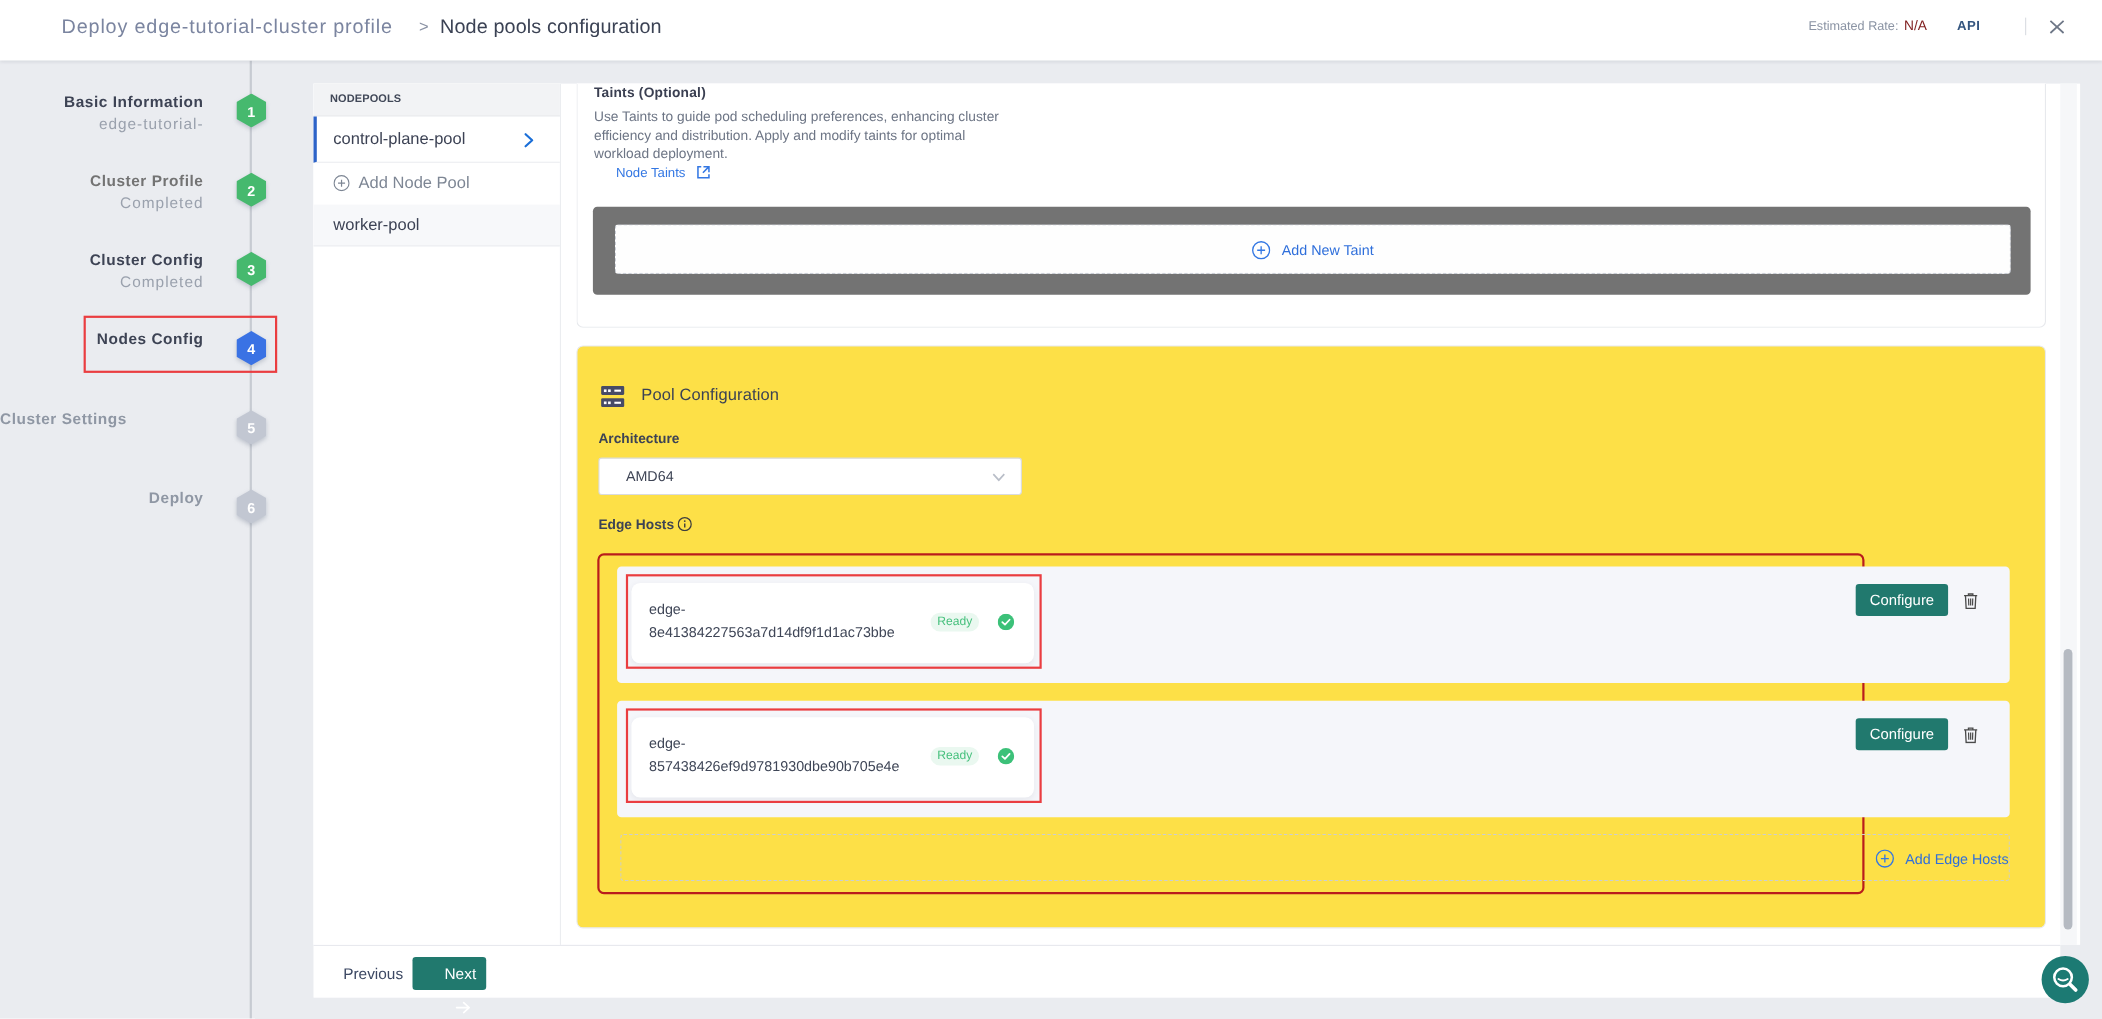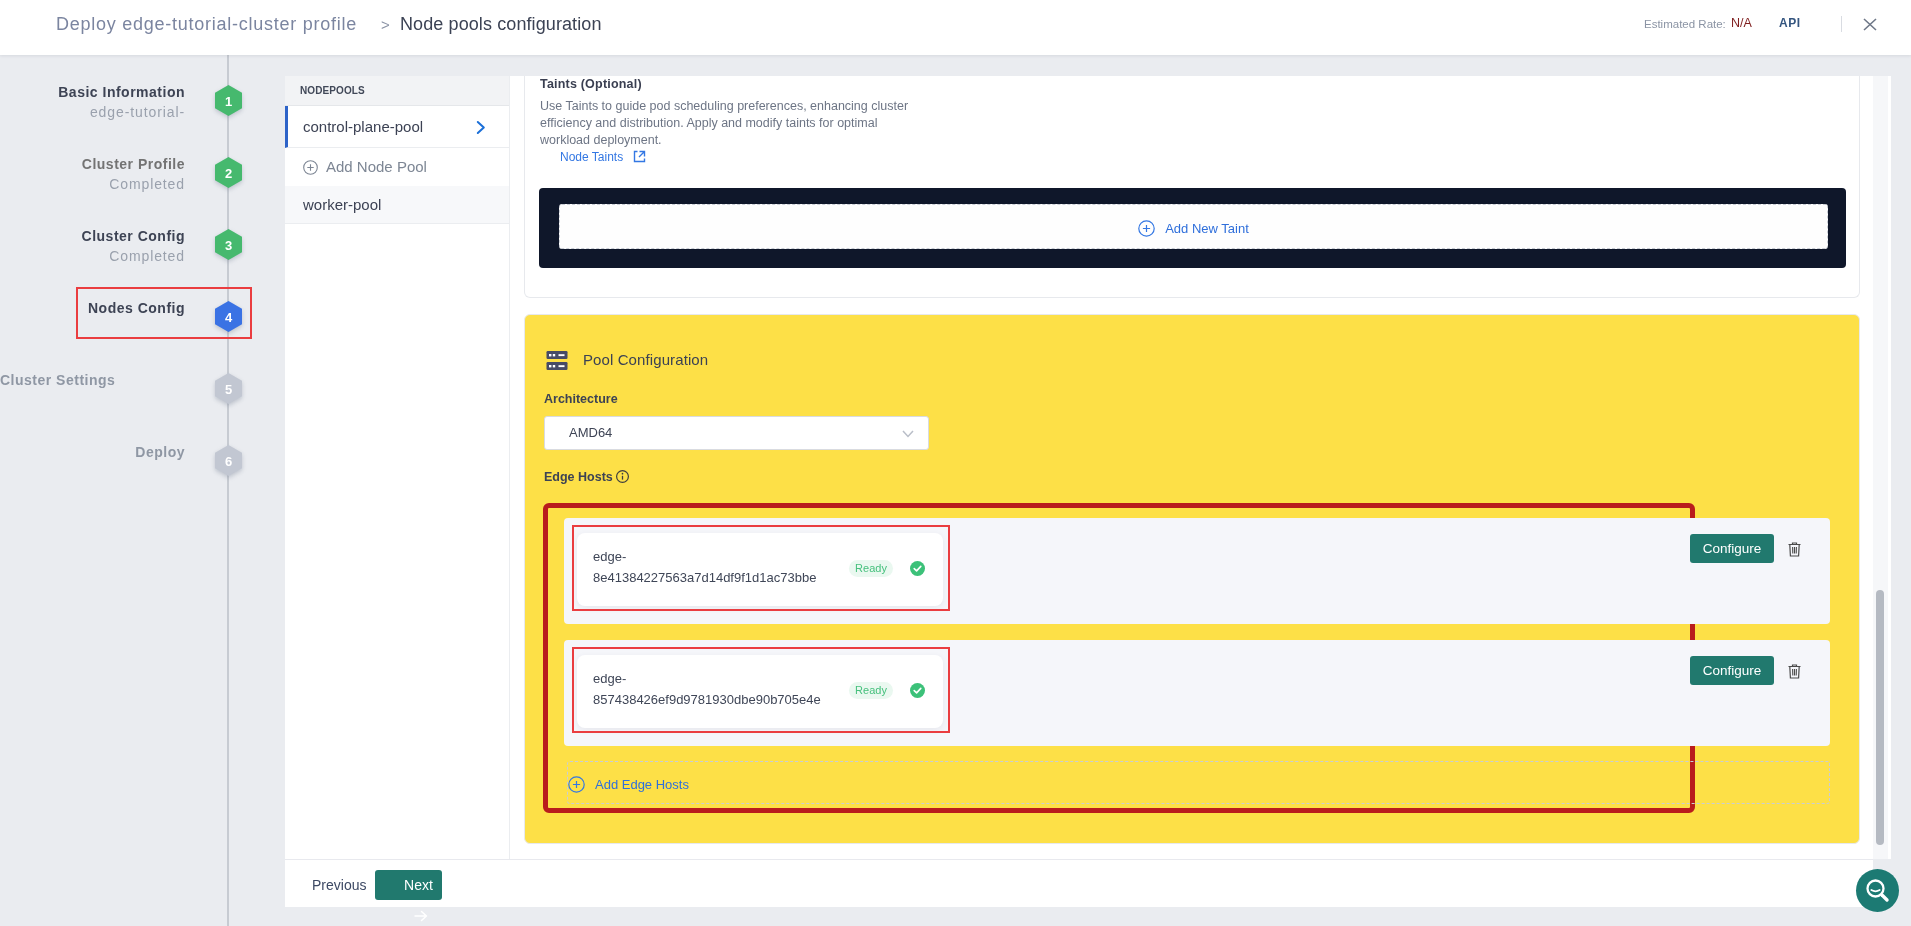--- a/index.html
+++ b/index.html
@@ -81,21 +81,21 @@
 
 <div class="abs" style="left:524px;top:76px;width:1336px;height:222px;background:#fff;border:1px solid #e7e9ed;border-top:none;border-radius:0 0 6px 6px;">
   <div class="abs" style="left:15px;top:1px;font-size:12.5px;font-weight:bold;color:#3a3f51;letter-spacing:0.2px;">Taints (Optional)</div>
   <div class="abs" style="left:15px;top:22px;font-size:12.5px;color:#6d7585;line-height:17px;">Use Taints to guide pod scheduling preferences, enhancing cluster<br>efficiency and distribution. Apply and modify taints for optimal<br>workload deployment.</div>
   <div class="abs" style="left:15px;top:74px;font-size:12px;color:#3377e3;margin-left:20px;">Node Taints
     <svg style="vertical-align:-2px;margin-left:6px;" width="13" height="13" viewBox="0 0 13 13">
         <path d="M4.5 1.5 H1.5 V11.5 H11.5 V8.5" stroke="#3377e3" stroke-width="1.4" fill="none"></path>
         <path d="M6.5 1.5 H11.5 V6.5 M11.5 1.5 L6 7" stroke="#3377e3" stroke-width="1.4" fill="none"></path>
       </svg>
   </div>
-  <div class="abs" style="left:14px;top:112px;width:1307px;height:80px;background:#0f172a;border-radius:4px;">
+  <div class="abs" style="left:14px;top:112px;width:1307px;height:80px;background:#737373;border-radius:4px;">
     <div class="abs" style="left:20px;top:16px;width:1269px;height:45px;border:1px dashed #c9cdd5;border-radius:3px;background:#fefefe;text-align:center;line-height:45px;">
       <svg style="vertical-align:-4px;margin-right:10px;" width="17" height="17" viewBox="0 0 17 17">
           <circle cx="8.5" cy="8.5" r="7.7" stroke="#3377e3" stroke-width="1.2" fill="none"></circle>
           <path d="M8.5 4.9 L8.5 12.1 M4.9 8.5 L12.1 8.5" stroke="#3377e3" stroke-width="1.2"></path>
         </svg><span style="font-size:13px;color:#2f6fdb;">Add New Taint</span>
     </div>
   </div>
 </div>
 
 <div class="abs" style="left:524px;top:314px;width:1336px;height:530px;background:#fde047;border:1px solid #e7e9ed;border-radius:6px;">
@@ -119,21 +119,21 @@
       </svg>
   </div>
 
   <div class="abs" style="left:19px;top:155px;font-size:12.5px;font-weight:bold;color:#3d4354;">Edge Hosts</div>
   <svg class="abs" style="left:91px;top:155px;" width="13" height="13" viewBox="0 0 13 13">
       <circle cx="6.5" cy="6.5" r="5.9" stroke="#3e3e3e" stroke-width="1.2" fill="none"></circle>
       <path d="M6.5 5.8 L6.5 9.6" stroke="#3e3e3e" stroke-width="1.3"></path>
       <circle cx="6.5" cy="3.7" r="0.85" fill="#3e3e3e"></circle>
     </svg>
 
-  <div class="abs" style="left:18px;top:188px;width:1152px;height:310px;border:5px solid #b91c1c;border-radius:6px;">
+  <div class="abs" style="left:18px;top:188px;width:1152px;height:310px;border:2px solid #b91c1c;border-radius:6px;">
 
     <div class="abs" style="left:16px;top:10px;width:1266px;height:106px;background:#f5f6fa;border-radius:4px;">
       <div class="abs" style="left:13px;top:15px;width:366px;height:73px;background:#fff;border-radius:8px;box-shadow:0 2px 6px rgba(60,70,90,0.08);">
         <div class="abs" style="left:16px;top:13px;font-size:13px;color:#3f4657;line-height:21px;">edge-<br>8e41384227563a7d14df9f1d1ac73bbe</div>
         <div class="abs" style="left:272px;top:27px;width:44px;height:17px;background:#eaf8f0;border-radius:9px;text-align:center;line-height:17px;font-size:11px;color:#46c07d;">Ready</div>
         <svg class="abs" style="left:333px;top:28px;" width="15" height="15" viewBox="0 0 15 15">
             <circle cx="7.5" cy="7.5" r="7.5" fill="#3cc179"></circle>
             <path d="M4.2 7.6 L6.6 9.9 L10.8 5.4" stroke="#fff" stroke-width="1.6" fill="none" stroke-linecap="round" stroke-linejoin="round"></path>
           </svg>
       </div>
@@ -155,21 +155,21 @@
           </svg>
       </div>
       <div class="abs" style="left:8px;top:7px;width:378px;height:86px;border:2.5px solid #ea3d40;"></div>
       <div class="abs" style="right:56px;top:16px;width:84px;height:29px;background:#21796e;border-radius:3px;color:#fff;font-size:13.5px;text-align:center;line-height:29px;">Configure</div>
       <svg class="abs" style="right:29px;top:24px;" width="13" height="15" viewBox="0 0 13 15">
           <path d="M0.5 2.5 H12.5 M4.5 2.5 V1 H8.5 V2.5 M1.8 2.5 L2.4 14 H10.6 L11.2 2.5" stroke="#4a4a4a" stroke-width="1.2" fill="none"></path>
           <path d="M4.6 5 L4.8 11.5 M6.5 5 L6.5 11.5 M8.4 5 L8.2 11.5" stroke="#4a4a4a" stroke-width="1.1"></path>
         </svg>
     </div>
 
-    <div class="abs" style="left:19px;top:253px;width:1263px;height:43px;border:1px dashed #c9cdd5;border-radius:3px;text-align:left;line-height:43px;">
+    <div class="abs" style="left:19px;top:253px;width:1263px;height:43px;border:1px dashed #c9cdd5;border-radius:3px;text-align:right;line-height:43px;">
       <svg style="vertical-align:-4px;margin-right:10px;" width="17" height="17" viewBox="0 0 17 17">
           <circle cx="8.5" cy="8.5" r="7.7" stroke="#3377e3" stroke-width="1.2" fill="none"></circle>
           <path d="M8.5 4.9 L8.5 12.1 M4.9 8.5 L12.1 8.5" stroke="#3377e3" stroke-width="1.2"></path>
         </svg><span style="font-size:13px;color:#2f6fdb;">Add Edge Hosts</span>
     </div>
   </div>
 </div>
 
 <div class="abs" style="left:285px;top:859px;width:1588px;height:48px;background:#fff;border-top:1px solid #e8e9ee;">
   <div class="abs" style="left:27px;top:17px;font-size:14px;color:#3d4964;">Previous</div>

